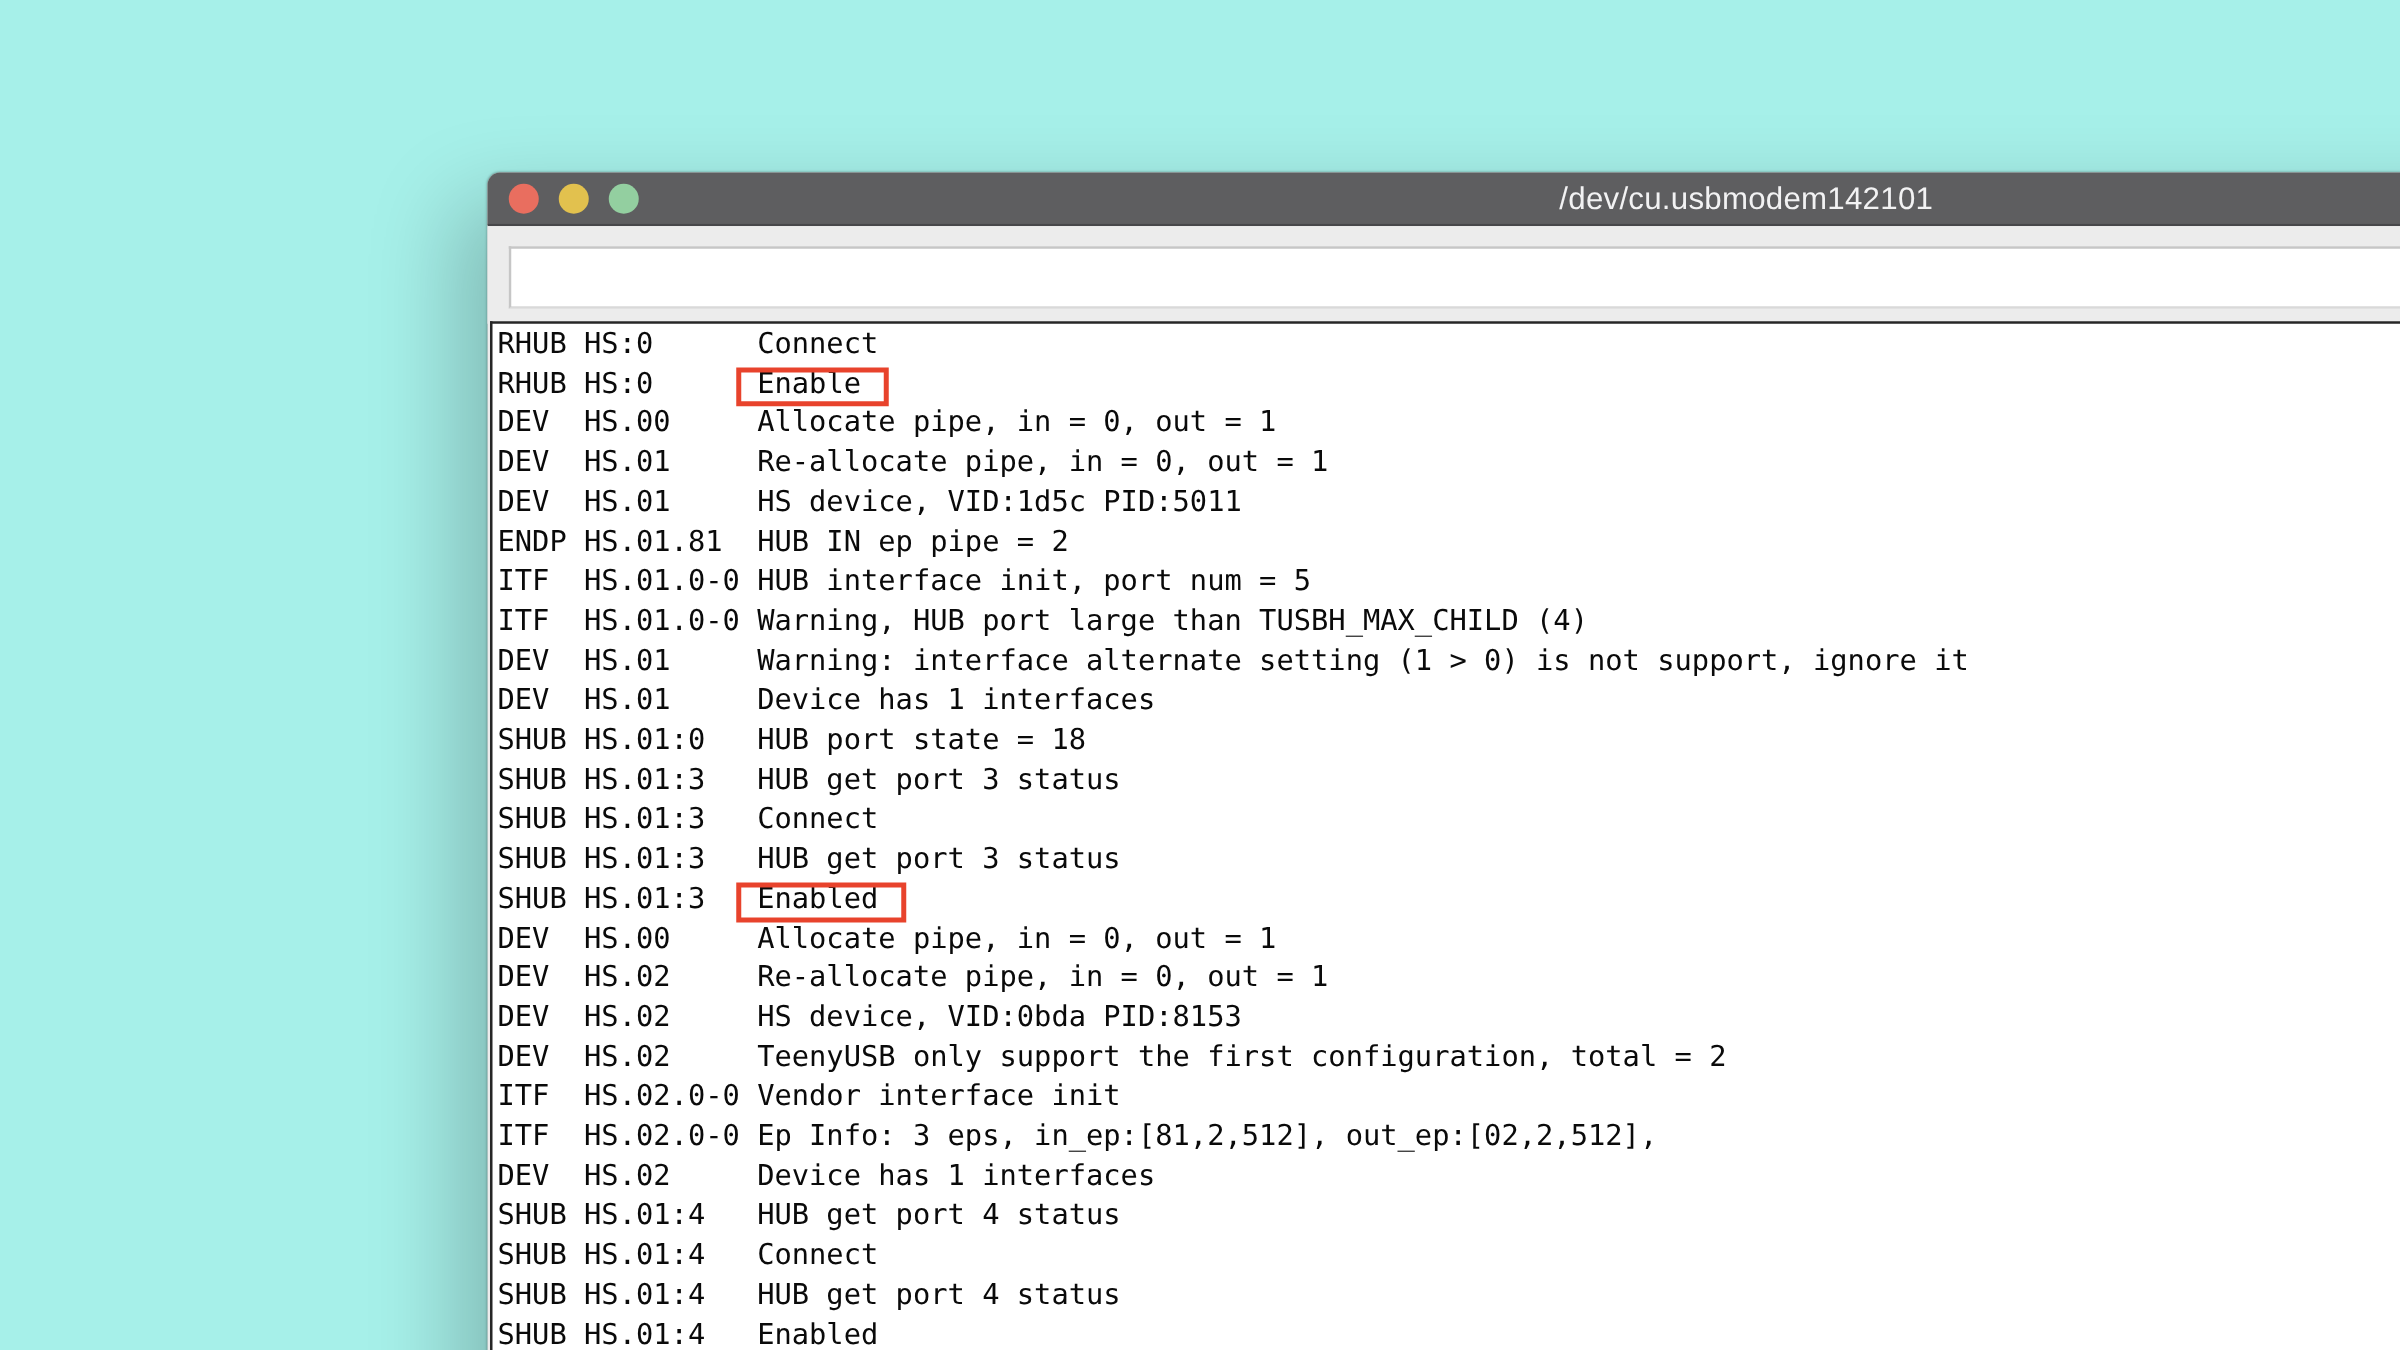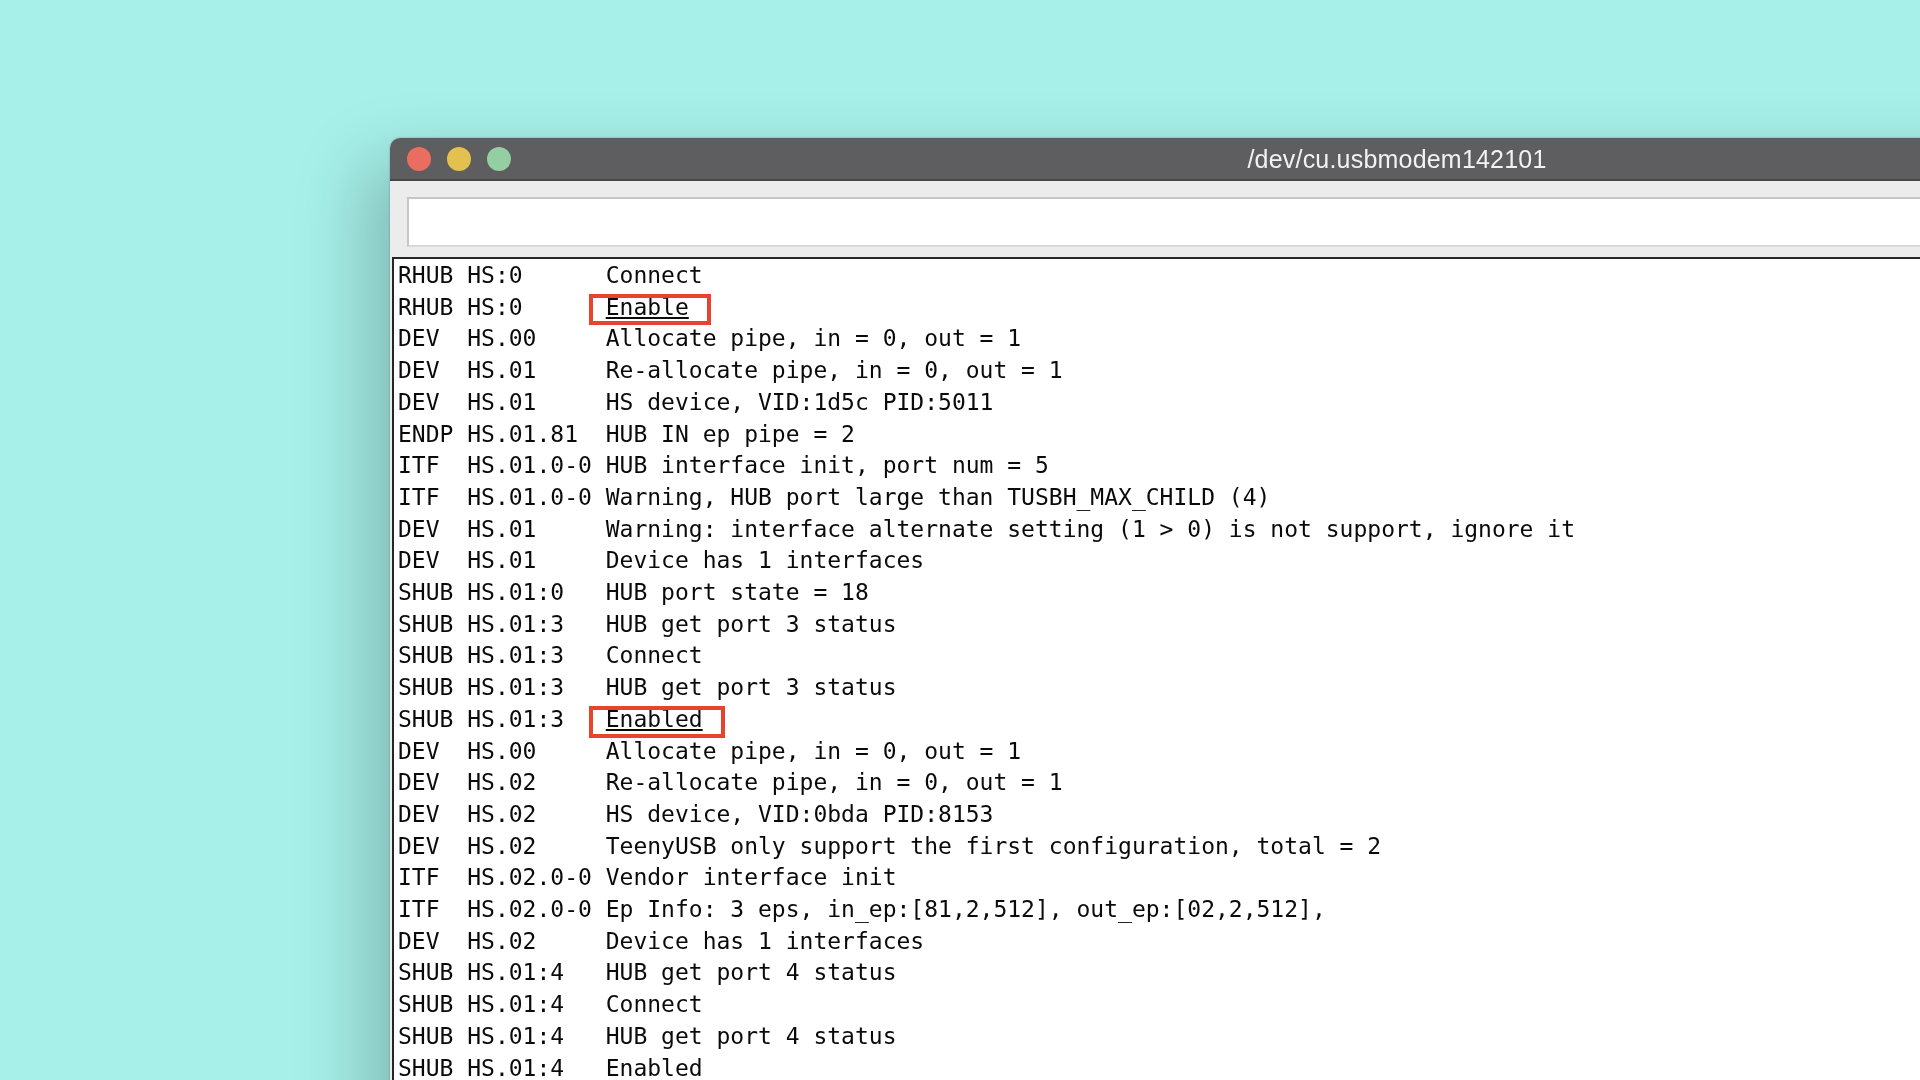--- a/index.html
+++ b/index.html
@@ -92,21 +92,20 @@
     font-size: 23px;
     line-height: 31.7px;
     color: #0a0a0a;
     white-space: pre;
   }
   .log-line { white-space: pre; }
 
   .hl {
     position: relative;
     display: inline-block;
-    text-decoration: underline;
   }
   .hl::after {
     content: "";
     position: absolute;
     left: -17px; right: -22px;
     top: 2px; bottom: -2px;
     border: 4px solid var(--hl);
     pointer-events: none;
   }
 </style>

